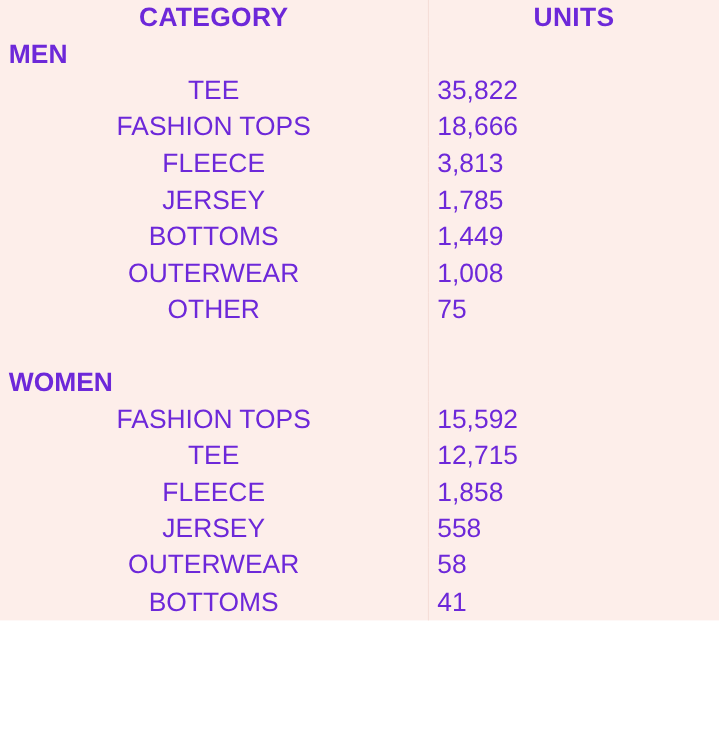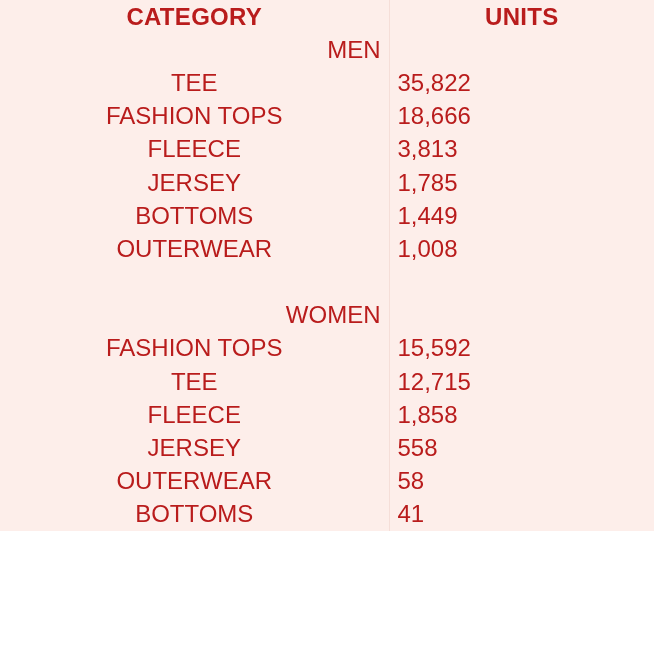--- a/index.html
+++ b/index.html
@@ -19,41 +19,41 @@
     table-layout: fixed;
     background: #fdeeea;
   }
   table.sales-table col.col-category { width: 389px; }
   table.sales-table col.col-units { width: 265px; }
 
   table.sales-table td, table.sales-table th {
     height: 33.2px;
     padding: 0 8px;
     font-size: 24px;
-    color: #b91c1c;
+    color: #6d28d9;
     border: none;
     background: #fdeeea;
     white-space: nowrap;
     overflow: hidden;
     box-sizing: border-box;
   }
 
   
   table.sales-table td.cat, table.sales-table th.cat {
     border-right: 1px solid #f5ded8;
   }
 
   .hdr {
     font-weight: bold;
     text-align: center;
     letter-spacing: 0.3px;
   }
   .group {
-    font-weight: normal;
-    text-align: right;
+    font-weight: bold;
+    text-align: left;
   }
   .item {
     text-align: center;
   }
   .total-label {
     font-weight: bold;
     text-align: center;
   }
   .num {
     text-align: left;
@@ -101,20 +101,24 @@
       <td class="num">1,785</td>
     </tr>
     <tr>
       <td class="cat item">BOTTOMS</td>
       <td class="num">1,449</td>
     </tr>
     <tr>
       <td class="cat item">OUTERWEAR</td>
       <td class="num">1,008</td>
     </tr>
+    <tr>
+      <td class="cat item">OTHER</td>
+      <td class="num">75</td>
+    </tr>
 
     <tr>
       <td class="cat blank"></td>
       <td class="blank"></td>
     </tr>
 
     <tr>
       <td class="cat group">WOMEN</td>
       <td class="num"></td>
     </tr>

